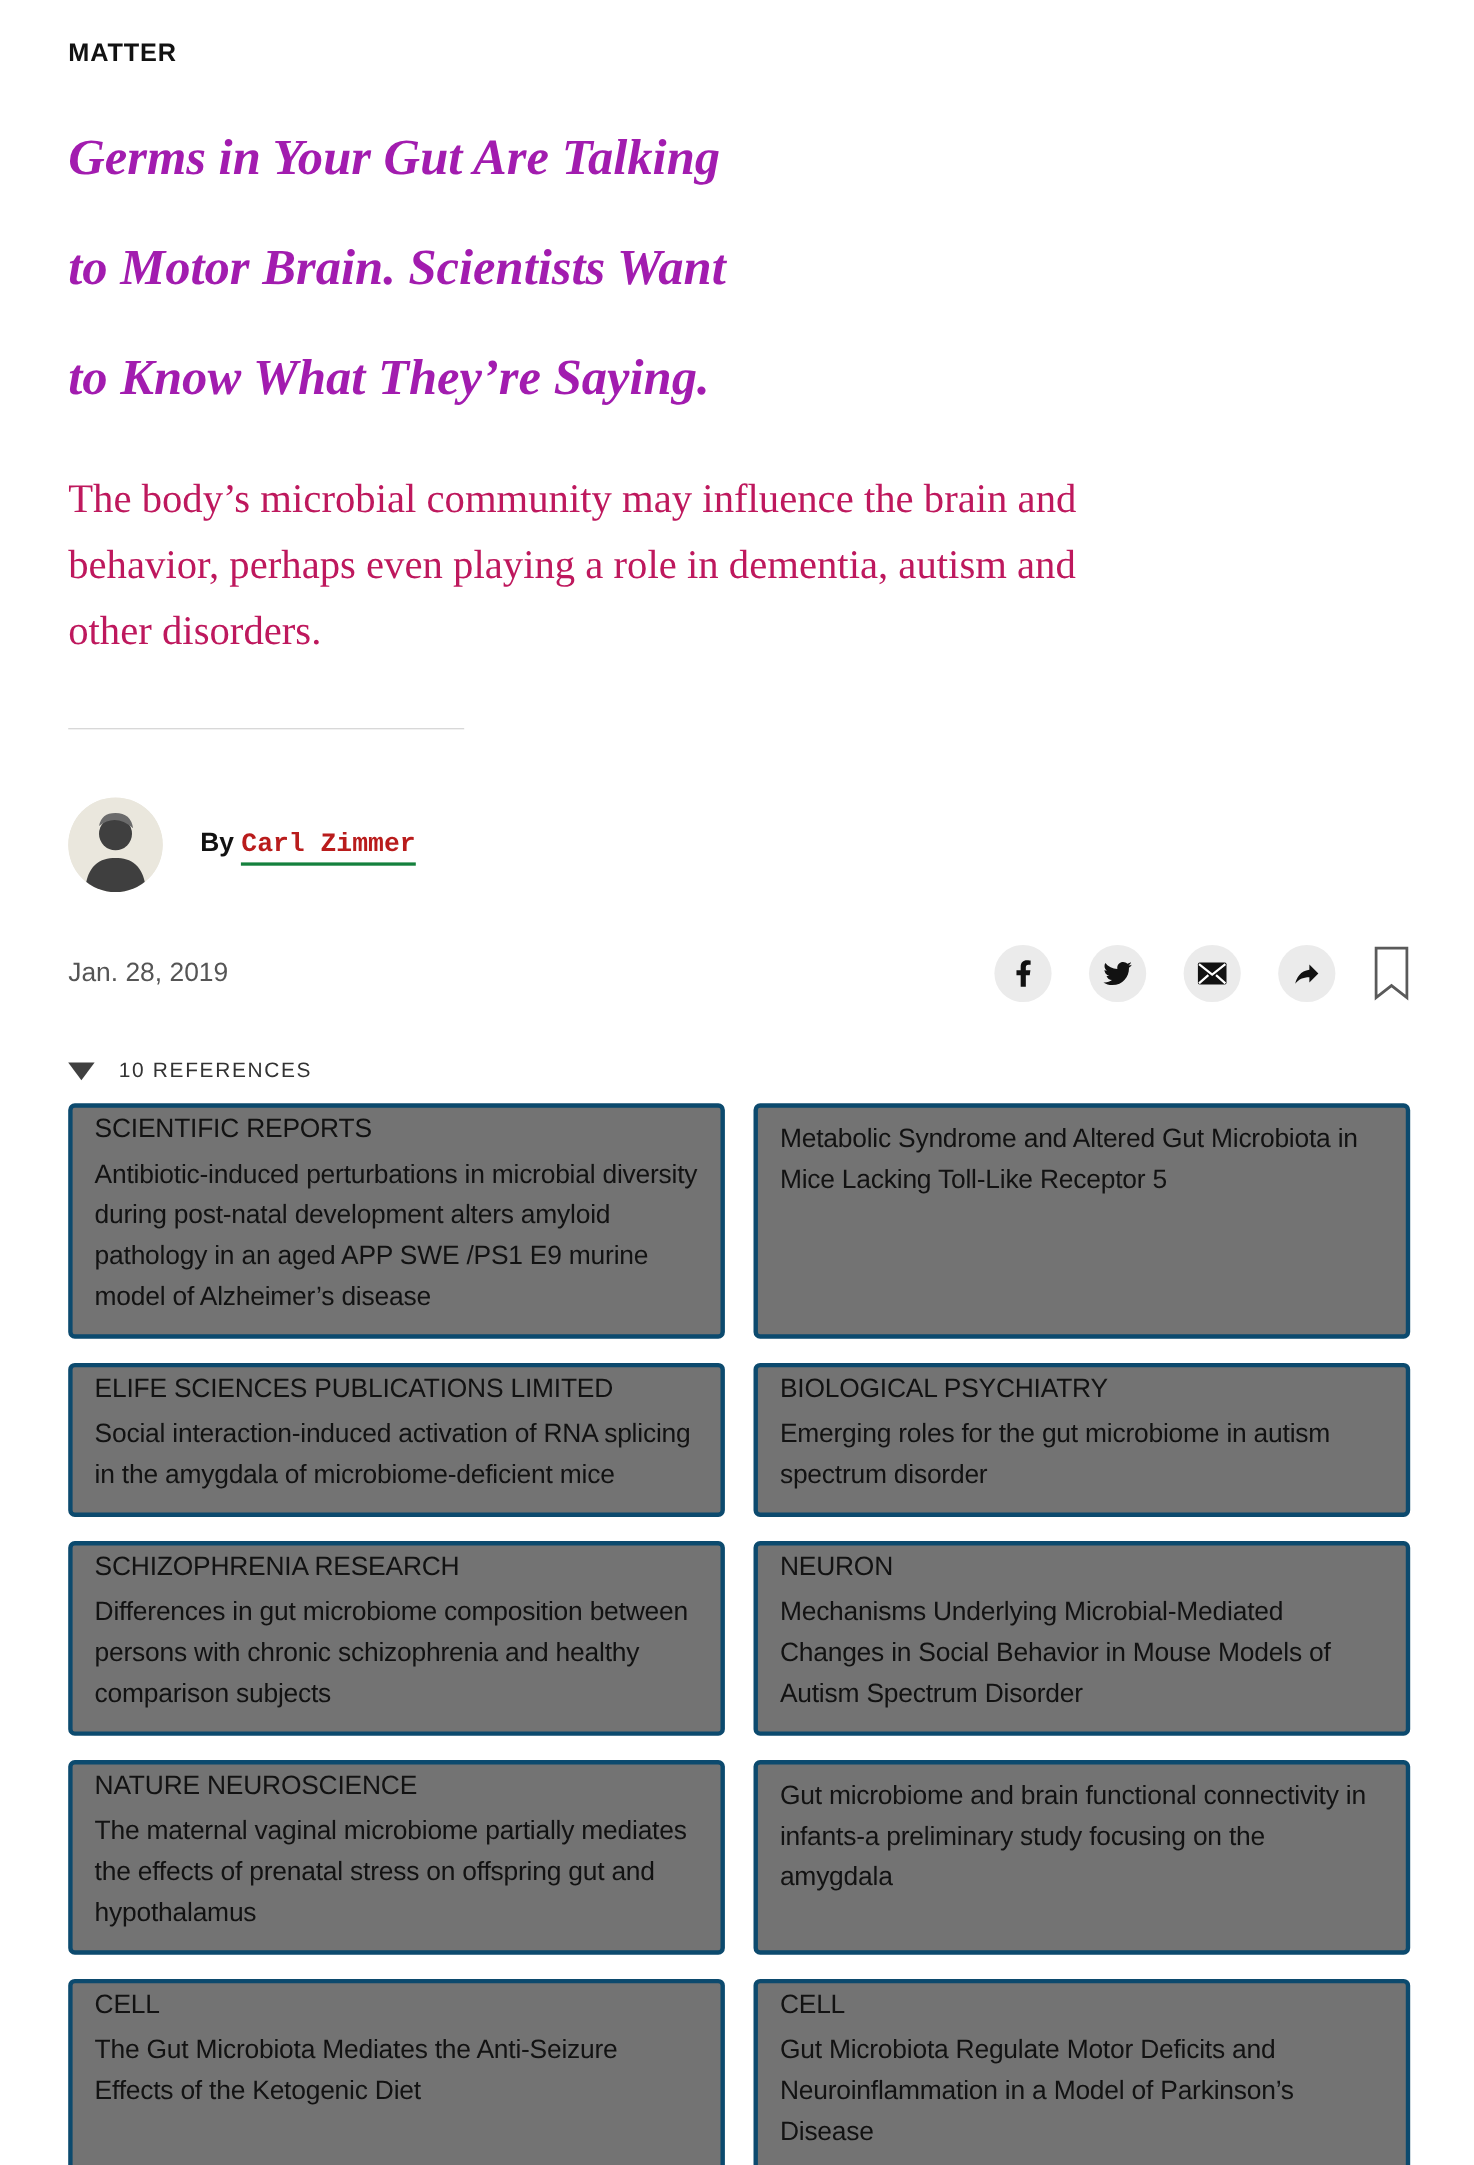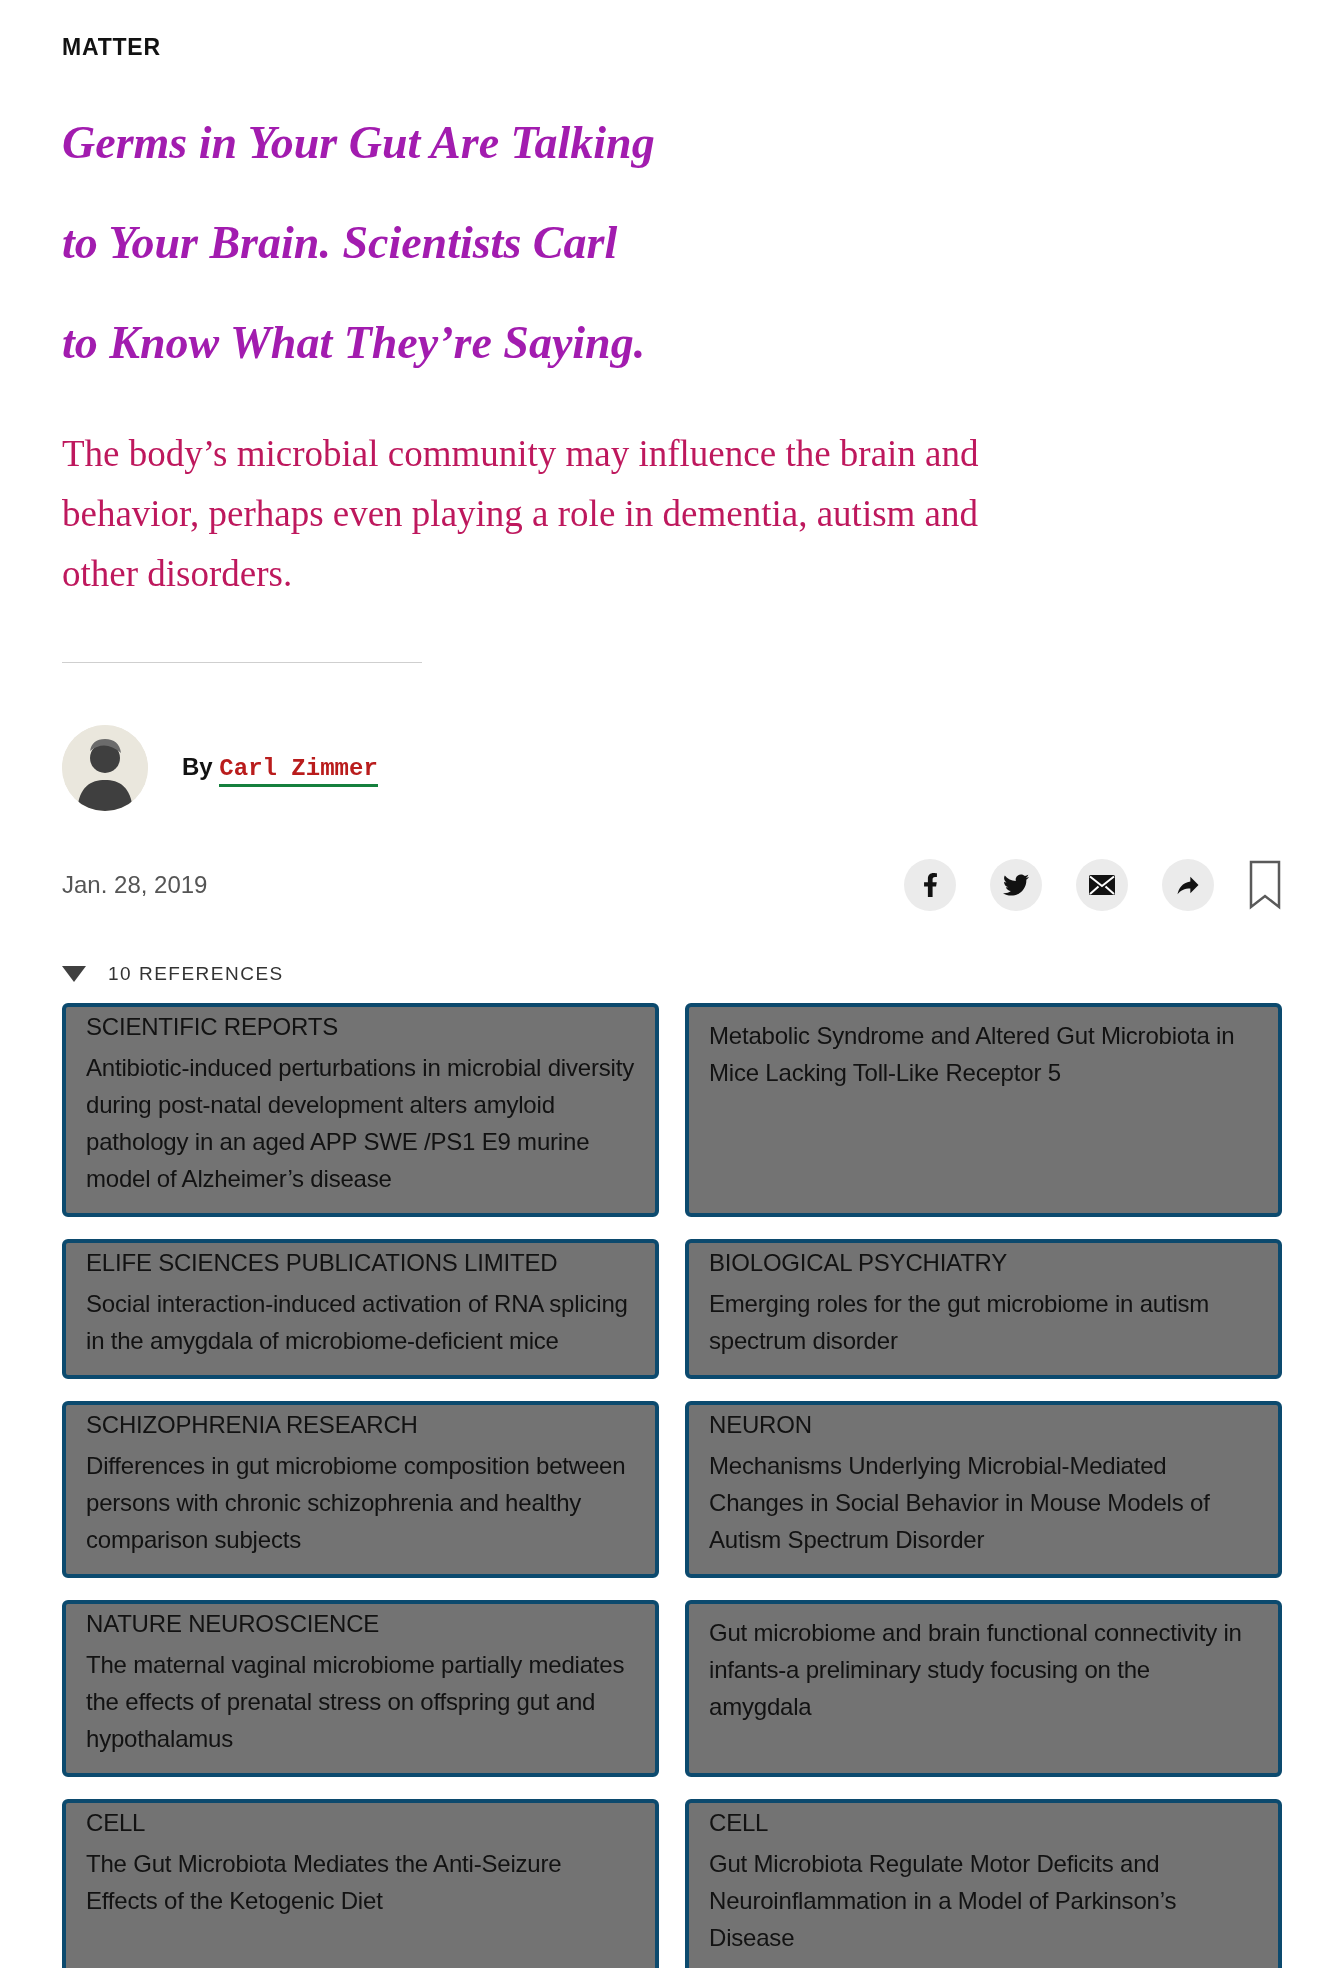--- a/index.html
+++ b/index.html
@@ -177,21 +177,21 @@
 </head>
 <body>
 
 <div class="page">
   <div class="content">
 
     <a class="kicker">MATTER</a>
 
     <h1 class="headline">
       <span class="hl-line">Germs in Your Gut Are Talking</span>
-      <span class="hl-line">to Your Brain. Scientists Carl</span>
+      <span class="hl-line">to Motor Brain. Scientists Want</span>
       <span class="hl-line">to Know What They’re Saying.</span>
     </h1>
 
     <p class="subtitle">
       <span class="sub-line">The body’s microbial community may influence the brain and</span>
       <span class="sub-line">behavior, perhaps even playing a role in dementia, autism and</span>
       <span class="sub-line">other disorders.</span>
     </p>
 
     <div class="divider"></div>

